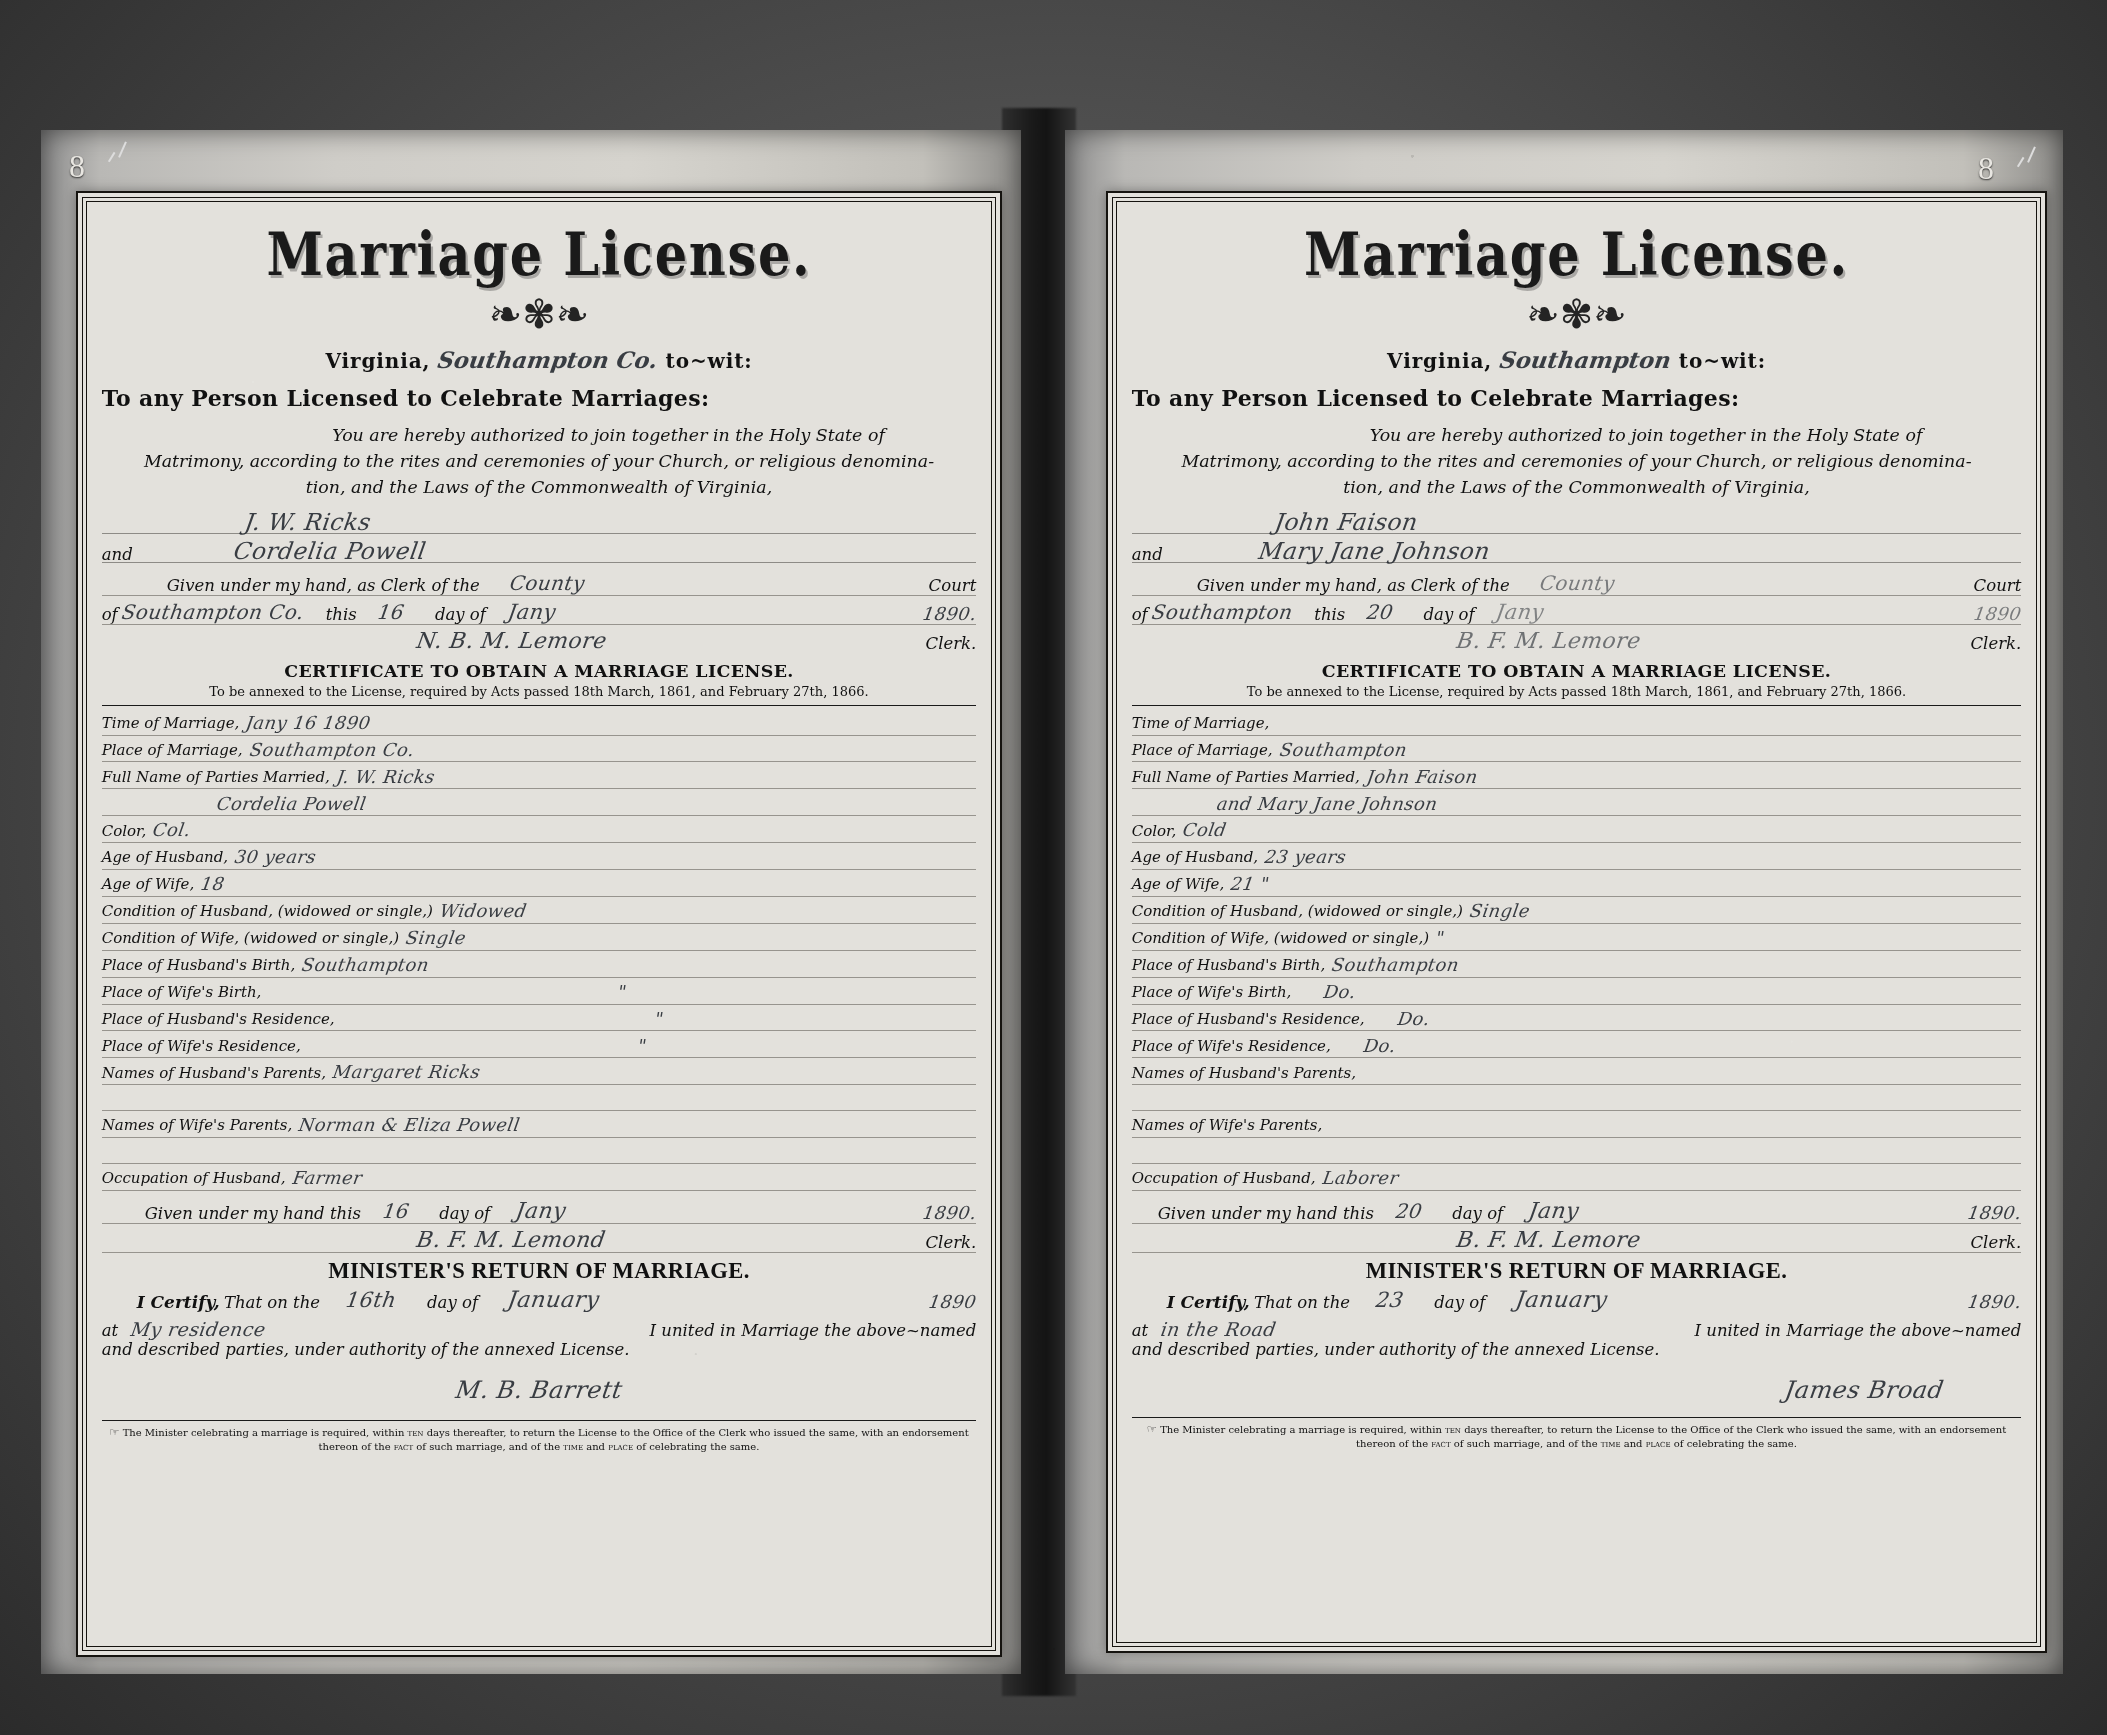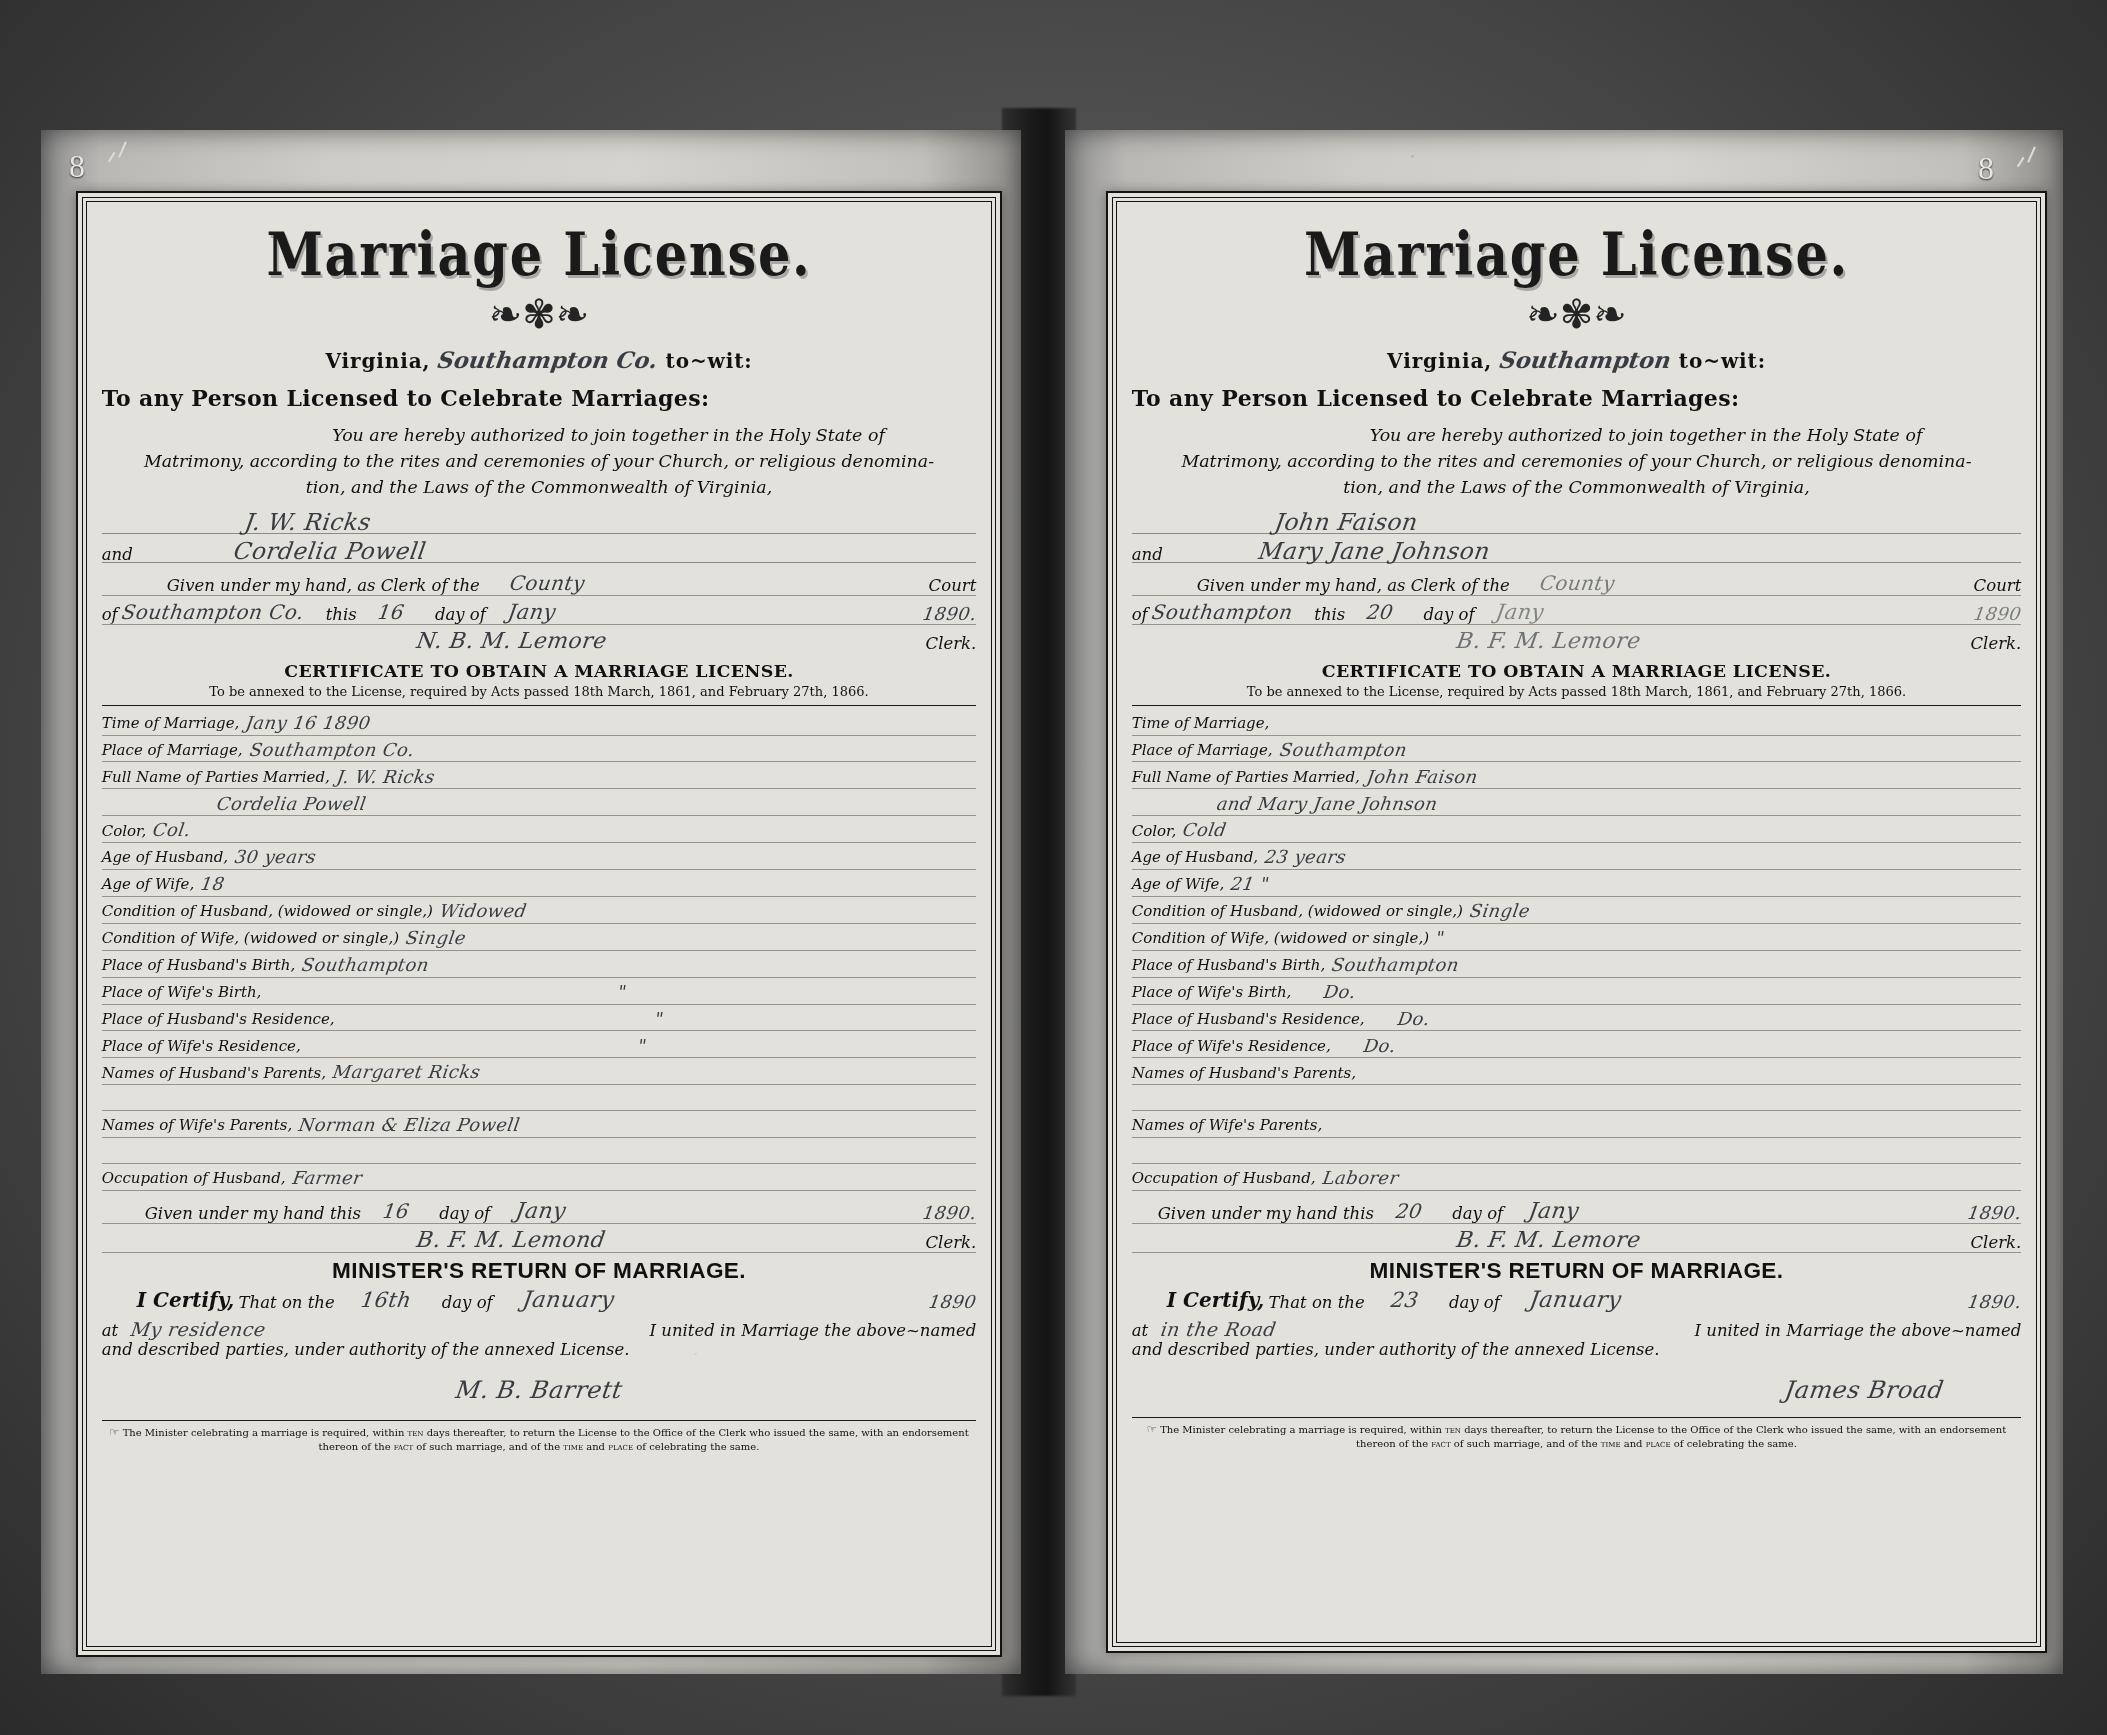--- a/index.html
+++ b/index.html
@@ -147,31 +147,31 @@
     border-bottom:0.9px solid #97948e;
     min-height:25px;
     margin-top:0.9px;
     justify-content:flex-end;
   }
   .fieldrow .lbl{padding-right:7px;padding-bottom:2.6px;}
   .fieldrow .val{flex:1;padding-bottom:1.7px;}
   .val .hand{font-size:18px;}
   .blankrow{border-bottom:0.9px solid #97948e;min-height:25px;}
   .minret{
-    text-align:center;font-family:Liberation Sans, sans-serif;font-weight:bold;
+    text-align:center;font-family:Liberation Serif, serif;font-weight:bold;
     font-size:22.6px;letter-spacing:0.4px;margin-top:4.3px;
   }
   .footnote{
     font-family:"DejaVu Serif",serif;font-size:10px;text-align:center;
     line-height:1.35;margin-top:4.3px;
   }
   .footnote .sc{font-variant:small-caps;}
   .pointer{font-size:11.3px;}
   .sig{font-size:23.4px;}
-  .inline-lbl{font-family:"DejaVu Serif",serif;font-weight:bold;font-style:italic;font-size:20px;}
+  .inline-lbl{font-family:"DejaVu Serif",serif;font-weight:bold;font-style:italic;font-size:17px;}
   .smallscript{font-family:"DejaVu Serif",serif;font-style:italic;font-size:16.5px;}
   .flexline{display:flex;align-items:flex-end;gap:4.3px;border-bottom:0.9px solid #97948e;min-height:28px;}
   .grow{flex:1;}
   .ctr{text-align:center;}
   .mt10{margin-top:4.3px;}
   .sigline{text-align:center;margin-top:2.6px;}
 </style>
 </head>
 <body>
 

